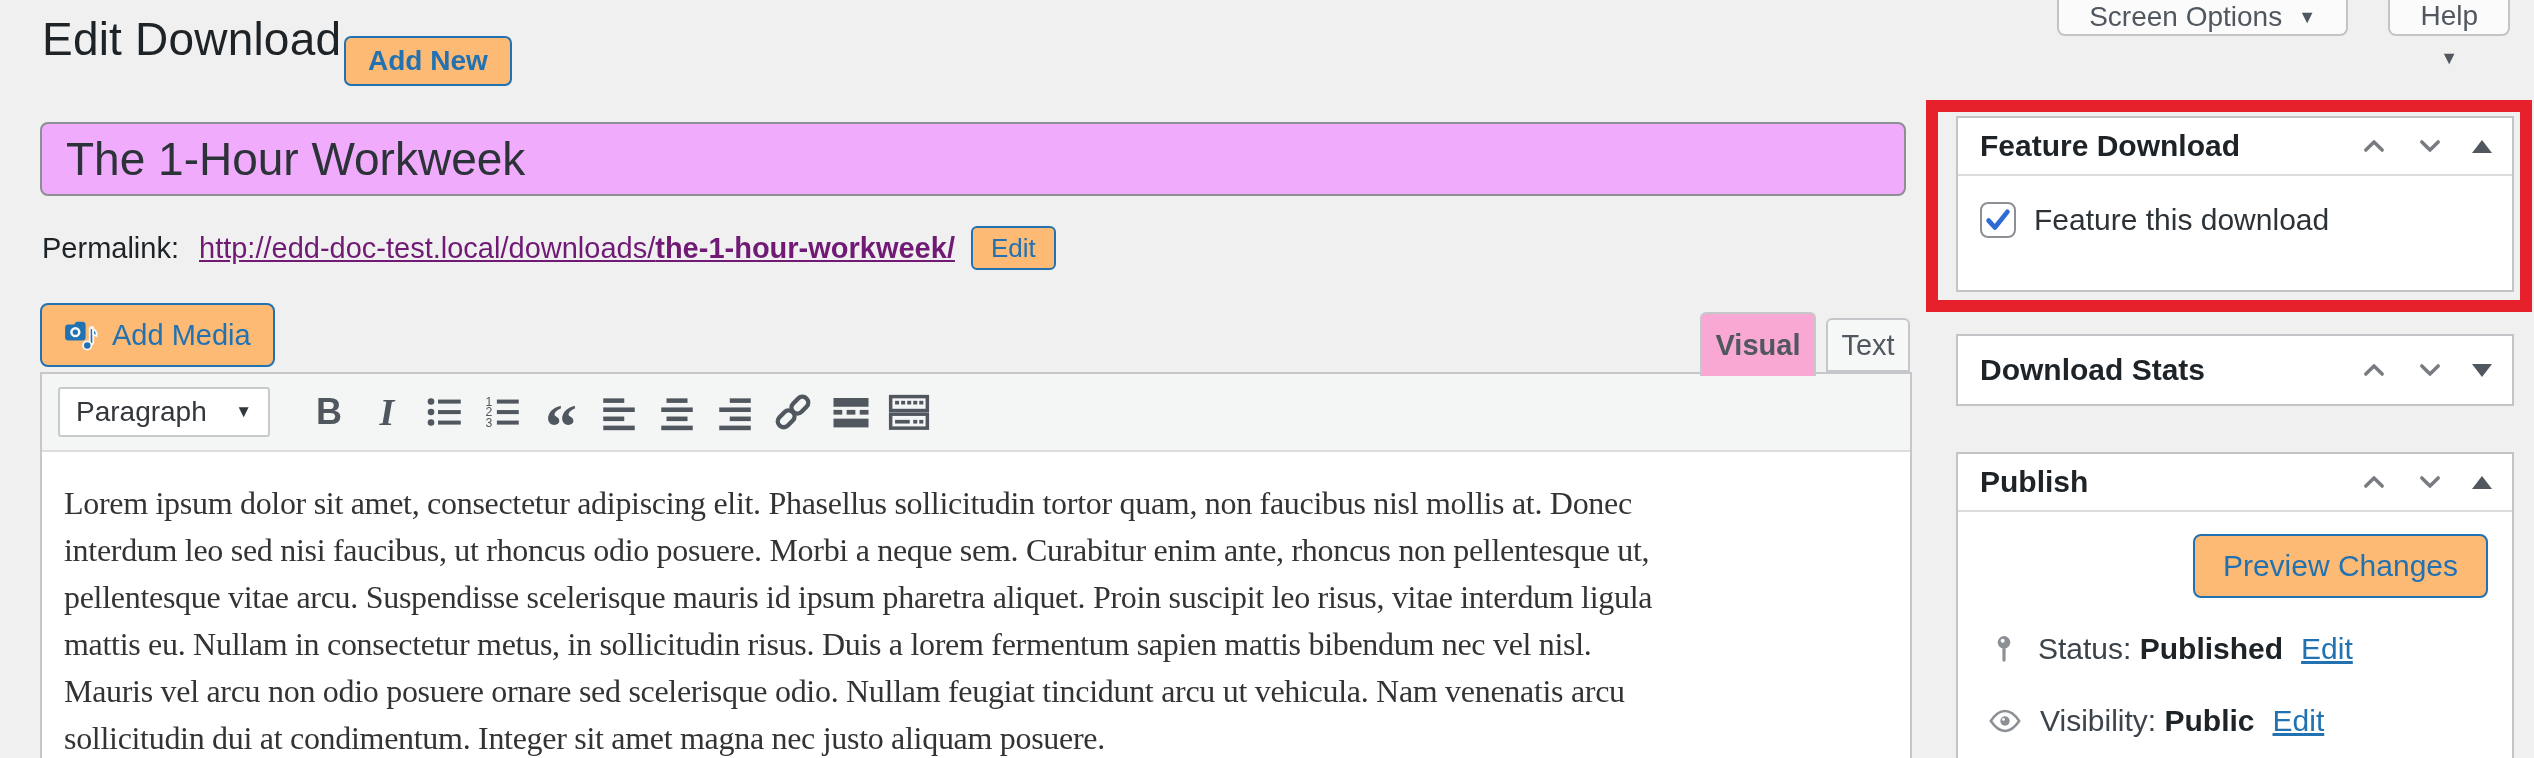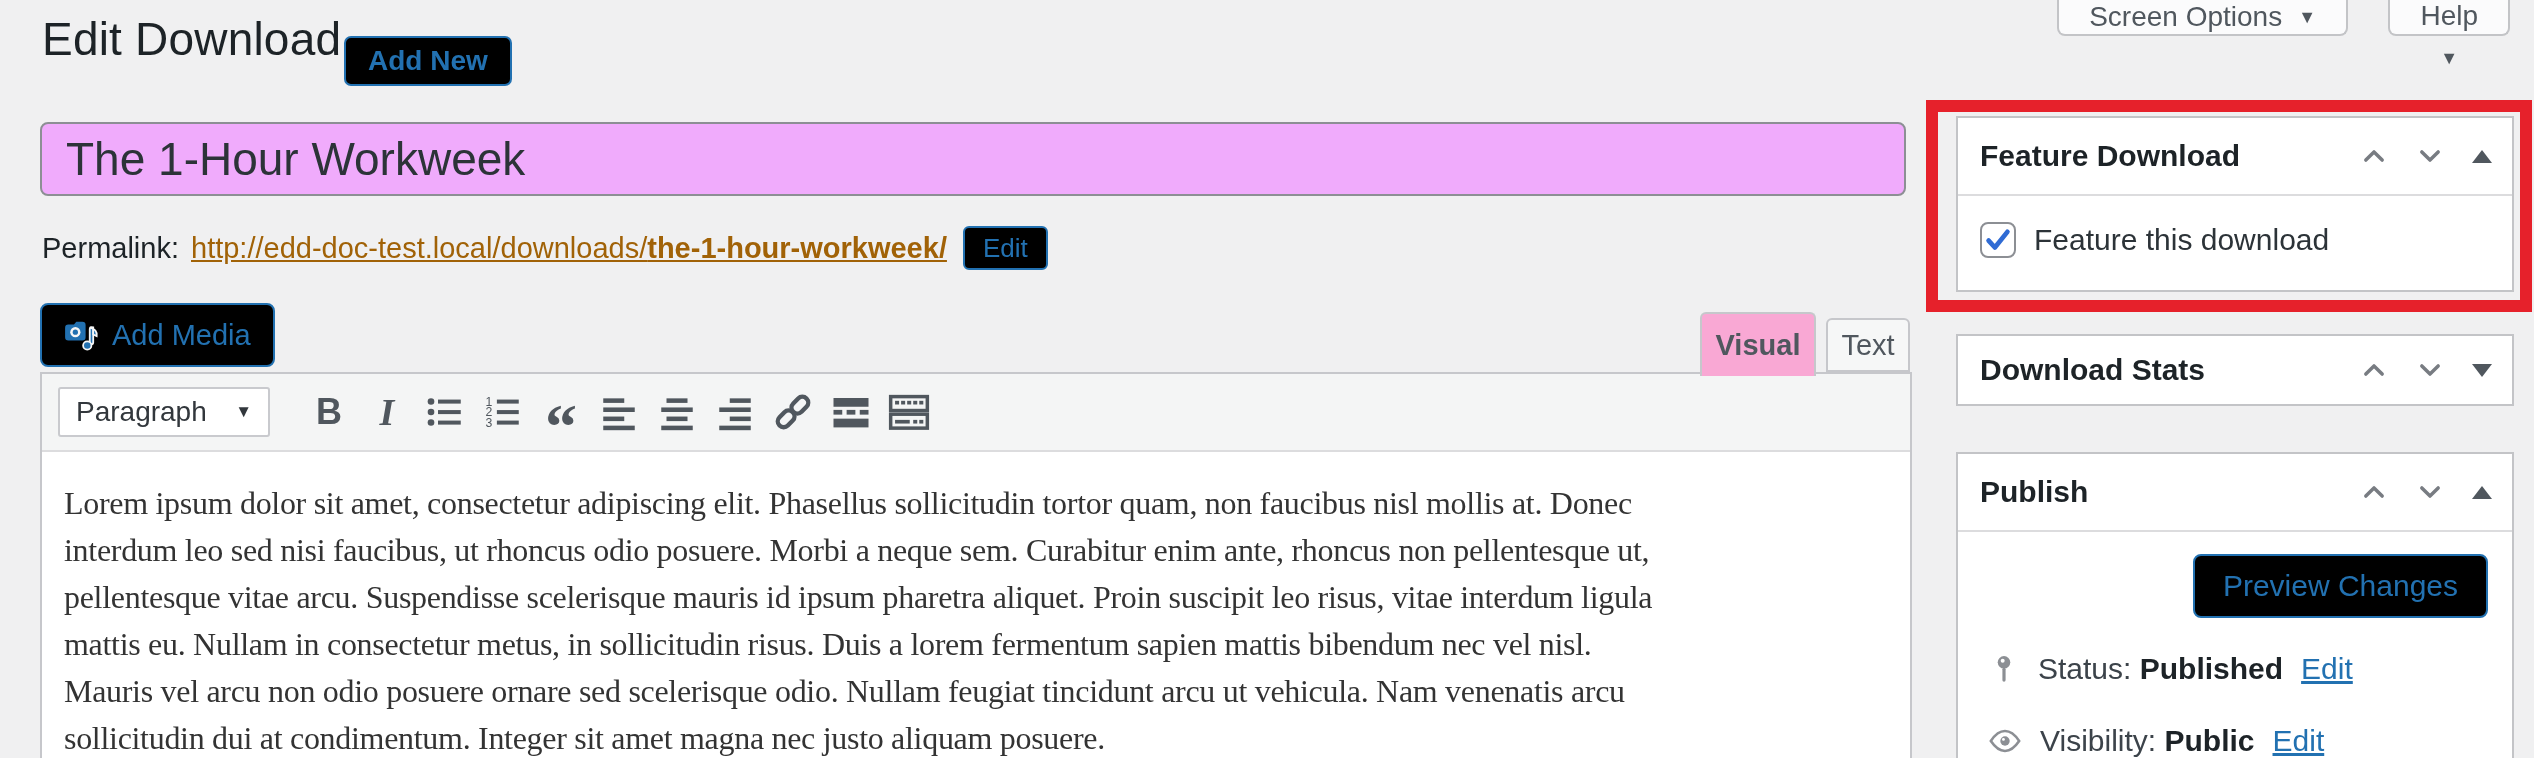--- a/index.html
+++ b/index.html
@@ -22,38 +22,38 @@
     padding:0 30px;
     font-size:28px; color:#50575e;
     cursor:pointer;
   }
   .screen-meta-btn .dd-arrow { font-size:18px; color:#50575e; }
 
   
   .page-title { left:42px; top:12px; font-size:46px; font-weight:500; color:#1d2327; letter-spacing:.2px; }
   .btn-outline {
     display:inline-flex; align-items:center; justify-content:center;
-    background:#000000; border:2px solid #2271b1; border-radius:7px;
+    background:#fdba74; border:2px solid #2271b1; border-radius:7px;
     color:#2271b1; cursor:pointer;
   }
   .add-new-btn { left:344px; top:36px; height:50px; padding:0 22px; font-size:28px; font-weight:600; }
 
   
   .title-input {
     left:40px; top:122px; width:1866px; height:74px;
     background:#f0abfc; border:2px solid #8c8f94; border-radius:8px;
     font-size:46px; color:#2c3338; padding:0 24px;
     font-family:"Liberation Sans", sans-serif;
     outline:none;
   }
 
   
   .permalink-row { left:42px; top:224px; height:48px; display:flex; align-items:center; font-size:29px; color:#2c3338; }
   .permalink-label { font-weight:400; color:#1d2327; margin-right:12px; }
-  .permalink-url { color:#a16207; text-decoration:underline; cursor:pointer; }
+  .permalink-url { color:#701a75; text-decoration:underline; cursor:pointer;margin-left:8px; }
   .permalink-url b { font-weight:700; }
   .permalink-edit-btn { height:44px; padding:0 18px; font-size:26px; font-weight:400; margin-left:16px; border-radius:6px; }
 
   
   .add-media-btn { left:40px; top:303px; height:64px; padding:0 22px; font-size:29px; font-weight:500; gap:12px; border-radius:8px; }
 
   
   .editor-tab {
     position:absolute; display:flex; align-items:center; justify-content:center;
     font-size:29px; color:#50575e; cursor:pointer;
@@ -91,21 +91,21 @@
   .editor-content {
     padding:28px 14px 0 22px;
     font-family:"Liberation Serif", serif;
     font-size:32px; line-height:47px; letter-spacing:-0.3px;
     color:#333; cursor:text;
   }
   .editor-content p { white-space:pre-line; }
 
   
   .metabox { position:absolute; left:1956px; width:558px; background:#fff; border:2px solid #c3c4c7; }
-  .metabox-header { height:76px; display:flex; align-items:center; padding:0 20px 0 22px; cursor:pointer; }
+  .metabox-header { height:56px; display:flex; align-items:center; padding:0 20px 0 22px; cursor:pointer; }
   .metabox-title { flex:1; font-size:30px; font-weight:700; color:#1d2327; }
   .metabox-controls { display:flex; align-items:center; gap:28px; }
   .order-btn, .toggle-btn { display:flex; align-items:center; justify-content:center; cursor:pointer; }
   .metabox-body { border-top:2px solid #dcdcde; }
 
   .feature-box { top:116px; height:176px; }
   .feature-body { padding:26px 22px; display:flex; align-items:center; gap:18px; }
   .checkbox {
     width:36px; height:36px; background:#fff;
     border:2px solid #8c8f94; border-radius:8px;

